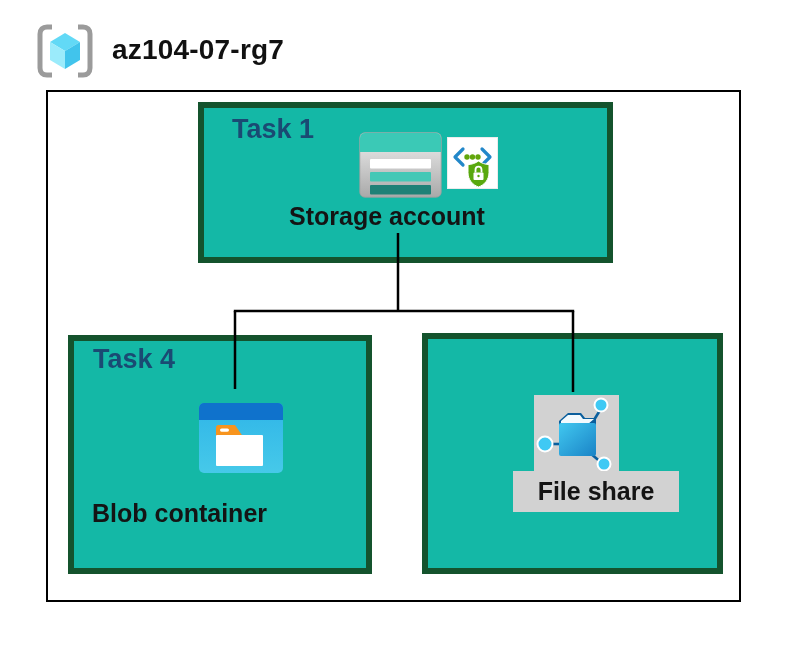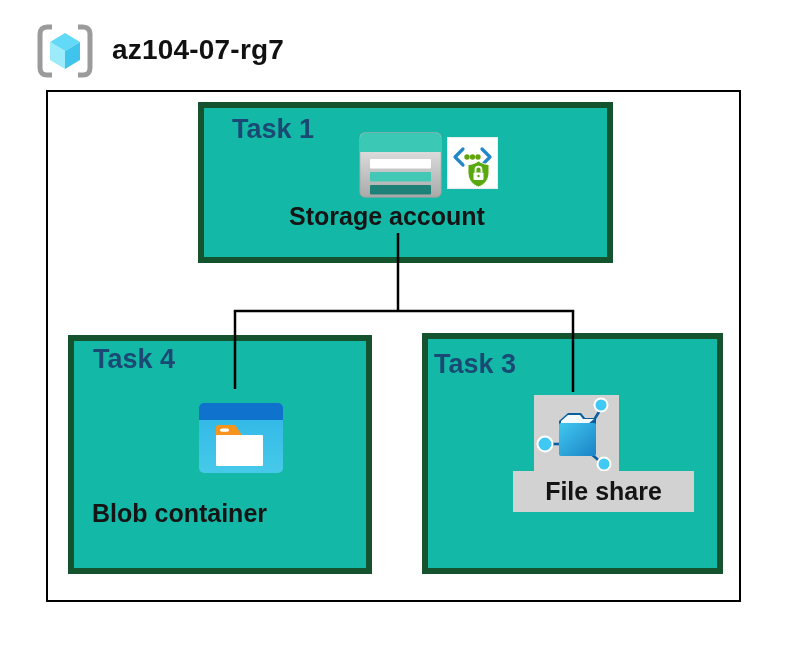--- a/index.html
+++ b/index.html
@@ -37,21 +37,21 @@
     white-space:nowrap;
   }
   .task1 .item-label{left:85px;top:94px;width:220px;}
   .task2 .item-label{left:18px;top:158px;width:300px;}
   
   .storage-icon{position:absolute;left:155px;top:24px;width:83px;height:66px;}
   .sas-icon{position:absolute;left:243px;top:29px;width:51px;height:52px;}
   .blob-icon{position:absolute;left:125px;top:62px;width:84px;height:70px;}
   .fs-iconbox{position:absolute;left:106px;top:56px;width:85px;height:76px;}
   .fs-labelband{
-    position:absolute;left:85px;top:132px;width:181px;height:41px;background:#D2D2D2;
+    position:absolute;left:85px;top:132px;width:166px;height:41px;background:#D2D2D2;
     display:flex;align-items:center;justify-content:center;
   }
   .fs-labelband .item-label{position:static;width:auto;}
   
   .connectors{position:absolute;left:0;top:0;width:788px;height:647px;z-index:5;pointer-events:none;}
 </style>
 </head>
 <body>
 
 <div class="stage">
@@ -116,21 +116,20 @@
       <path d="M0 17 V5 a5 5 0 0 1 5 -5 H79 a5 5 0 0 1 5 5 V17 Z" fill="#0F72CC"></path>
       <path d="M17 33 v-8.5 a2.5 2.5 0 0 1 2.5 -2.5 H36 l7.5 11 z" fill="#F7941E"></path>
       <rect x="21" y="25.5" width="9" height="3.2" rx="1.6" fill="#FFFFFF"></rect>
       <rect x="17" y="32" width="47" height="31" rx="1" fill="#FFFFFF"></rect>
     </svg>
 
     <div class="item-label">Blob container</div>
   </section>
 
   <section class="task-box task3">
-    <div class="task-label">Task 3</div>
 
     <svg class="fs-iconbox" viewBox="0 0 85 76" aria-hidden="true">
       <defs>
         <linearGradient id="fb" x1="0" y1="0" x2="1" y2="1">
           <stop offset="0" stop-color="#41C8F0"></stop>
             <stop offset="1" stop-color="#1A83C6"></stop>
         </linearGradient>
       </defs>
       <rect x="0" y="0" width="85" height="76" fill="#D2D2D2"></rect>
       <line x1="60" y1="25" x2="68" y2="12" stroke="#0A5F9E" stroke-width="2.6"></line>

